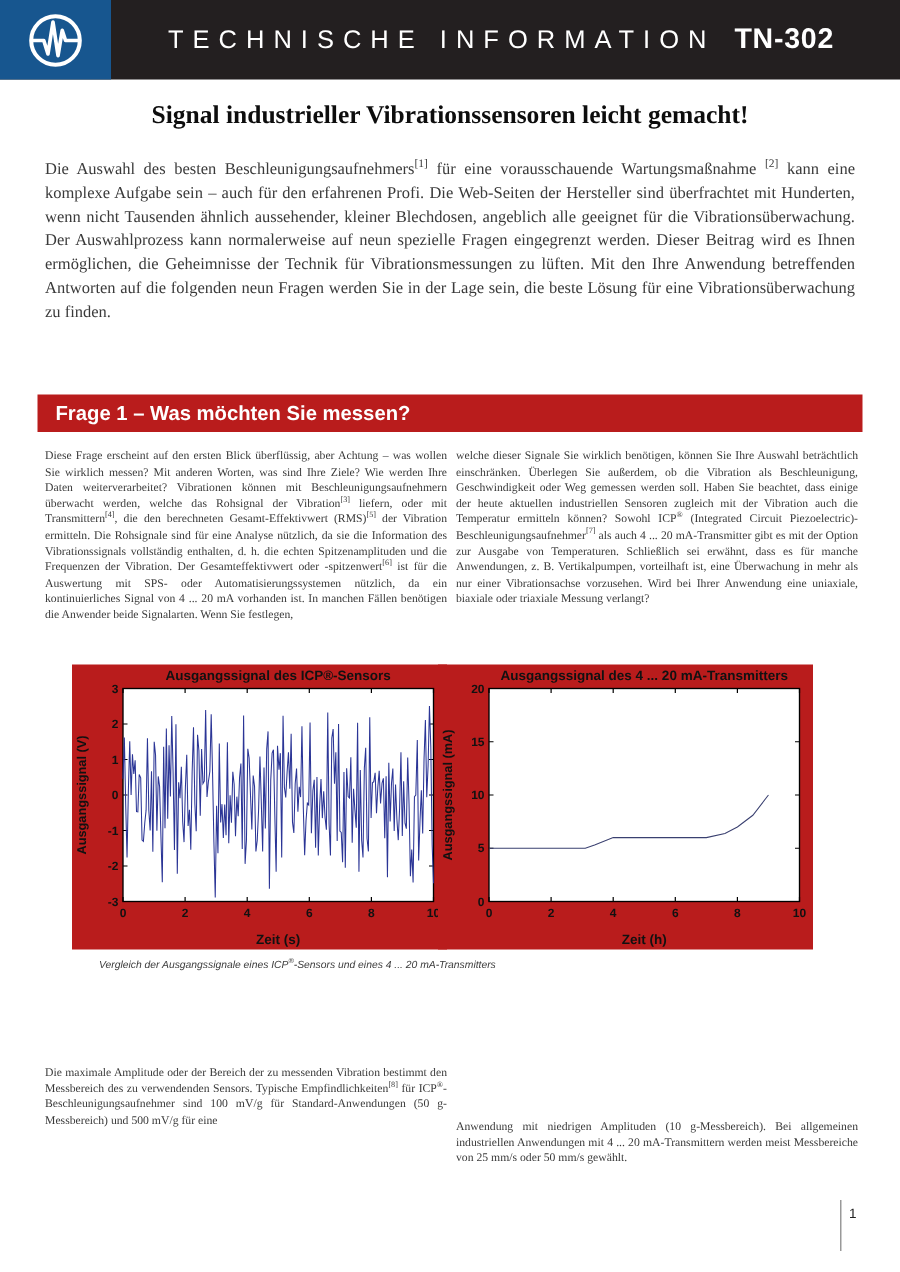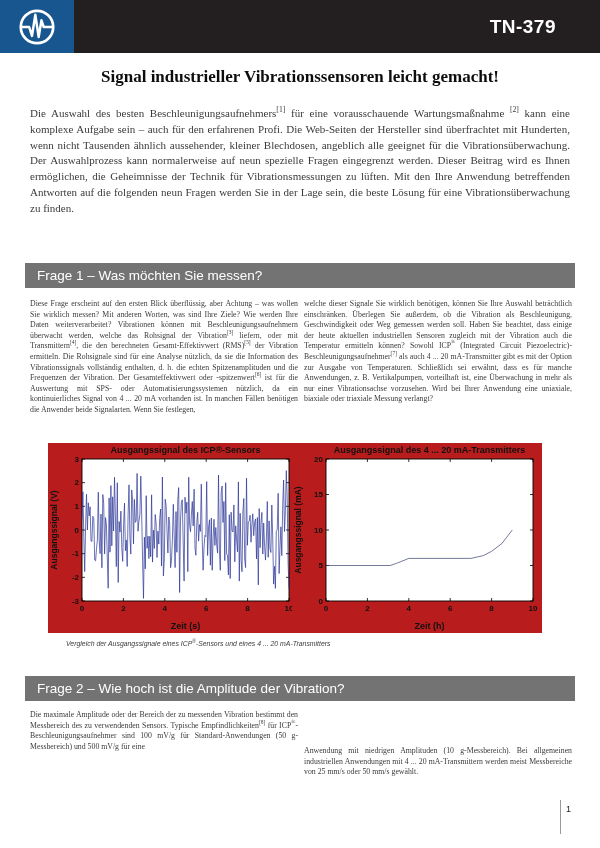--- a/index.html
+++ b/index.html
@@ -18,22 +18,22 @@
   
   .page-title{position:absolute;top:67px;left:0;width:600px;margin:0;text-align:center;
               font-family:"Liberation Serif",serif;font-size:17px;font-weight:bold;color:#0d0d0d;}
 
   
   .intro{position:absolute;top:106px;left:30px;width:540px;margin:0;
          font-family:"Liberation Serif",serif;font-size:11px;line-height:15.8px;
          text-align:justify;color:#3a3a3a;}
 
   
-  .section-bar{position:absolute;left:25px;width:550px;height:25px;background:#737373;
-               color:#ffffff;font-weight:normal;font-size:13.5px;line-height:25px;
+  .section-bar{position:absolute;left:25px;width:550px;height:25px;background:#b91c1c;
+               color:#ffffff;font-weight:bold;font-size:13.5px;line-height:25px;
                padding-left:12px;box-sizing:border-box;}
   #bar1{top:263px;} #bar2{top:676px;}
 
   
   .col{position:absolute;width:268px;margin:0;font-family:"Liberation Serif",serif;
        font-size:7.8px;line-height:10.6px;text-align:justify;color:#3a3a3a;}
   #s1l{left:30px;top:299px;} #s1r{left:304px;top:299px;}
   #s2l{left:30px;top:710px;} #s2r{left:304px;top:746px;}
   sup{font-size:70%;line-height:0;}
 
@@ -52,21 +52,22 @@
 
 <div class="page">
 
   <div class="header">
     <div class="logo-box">
       <svg width="38" height="38" viewBox="0 0 34 34">
         <circle cx="17" cy="17" r="14.5" fill="none" stroke="#ffffff" stroke-width="2.4"></circle>
         <polyline points="3,17 10,17 12.5,25 15.5,6 18.5,26 21,11 23,17 31,17" fill="none" stroke="#ffffff" stroke-width="2.2" stroke-linejoin="round" stroke-linecap="round"></polyline>
       </svg>
     </div>
-    <div class="header-doc">TN-379</div>
+    <div class="header-title">TECHNISCHE INFORMATION</div>
+    <div class="header-doc">TN-302</div>
   </div>
 
   <h1 class="page-title">Signal industrieller Vibrationssensoren leicht gemacht!</h1>
 
   <p class="intro">Die Auswahl des besten Beschleunigungsaufnehmers<sup>[1]</sup> für eine vorausschauende Wartungsmaßnahme <sup>[2]</sup> kann eine komplexe Aufgabe sein – auch für den erfahrenen Profi. Die Web-Seiten der Hersteller sind überfrachtet mit Hunderten, wenn nicht Tausenden ähnlich aussehender, kleiner Blechdosen, angeblich alle geeignet für die Vibrationsüberwachung. Der Auswahlprozess kann normalerweise auf neun spezielle Fragen eingegrenzt werden. Dieser Beitrag wird es Ihnen ermöglichen, die Geheimnisse der Technik für Vibrationsmessungen zu lüften. Mit den Ihre Anwendung betreffenden Antworten auf die folgenden neun Fragen werden Sie in der Lage sein, die beste Lösung für eine Vibrationsüberwachung zu finden.</p>
 
   <div class="section-bar" id="bar1">Frage 1 – Was möchten Sie messen?</div>
 
   <p class="col" id="s1l">Diese Frage erscheint auf den ersten Blick überflüssig, aber Achtung – was wollen Sie wirklich messen? Mit anderen Worten, was sind Ihre Ziele? Wie werden Ihre Daten weiterverarbeitet? Vibrationen können mit Beschleunigungsaufnehmern überwacht werden, welche das Rohsignal der Vibration<sup>[3]</sup> liefern, oder mit Transmittern<sup>[4]</sup>, die den berechneten Gesamt-Effektivwert (RMS)<sup>[5]</sup> der Vibration ermitteln. Die Rohsignale sind für eine Analyse nützlich, da sie die Information des Vibrationssignals vollständig enthalten, d. h. die echten Spitzenamplituden und die Frequenzen der Vibration. Der Gesamteffektivwert oder -spitzenwert<sup>[6]</sup> ist für die Auswertung mit SPS- oder Automatisierungssystemen nützlich, da ein kontinuierliches Signal von 4 ... 20 mA vorhanden ist. In manchen Fällen benötigen die Anwender beide Signalarten. Wenn Sie festlegen,</p>
   <p class="col" id="s1r">welche dieser Signale Sie wirklich benötigen, können Sie Ihre Auswahl beträchtlich einschränken. Überlegen Sie außerdem, ob die Vibration als Beschleunigung, Geschwindigkeit oder Weg gemessen werden soll. Haben Sie beachtet, dass einige der heute aktuellen industriellen Sensoren zugleich mit der Vibration auch die Temperatur ermitteln können? Sowohl ICP<sup>®</sup> (Integrated Circuit Piezoelectric)-Beschleunigungsaufnehmer<sup>[7]</sup> als auch 4 ... 20 mA-Transmitter gibt es mit der Option zur Ausgabe von Temperaturen. Schließlich sei erwähnt, dass es für manche Anwendungen, z. B. Vertikalpumpen, vorteilhaft ist, eine Überwachung in mehr als nur einer Vibrationsachse vorzusehen. Wird bei Ihrer Anwendung eine uniaxiale, biaxiale oder triaxiale Messung verlangt?</p>
@@ -153,21 +154,20 @@
         <line x1="34" y1="16" x2="37" y2="16" stroke="#000" stroke-width="0.8"></line>
         <line x1="241" y1="16" x2="238" y2="16" stroke="#000" stroke-width="0.8"></line>
         <text x="31" y="18.8" text-anchor="end" font-size="8" font-family="Liberation Sans,sans-serif" font-weight="bold" fill="#111">20</text>
         <text x="137.5" y="186" text-anchor="middle" font-size="9" font-family="Liberation Sans,sans-serif" font-weight="bold" fill="#111">Zeit (h)</text>
         <text transform="translate(9 87) rotate(-90)" text-anchor="middle" font-size="8.5" font-family="Liberation Sans,sans-serif" font-weight="bold" fill="#111">Ausgangssignal (mA)</text>
         <polyline points="34.0,122.5 98.2,122.5 104.4,120.4 116.8,115.4 178.9,115.4 191.3,112.6 199.6,108.3 209.9,100.5 220.3,87.0" fill="none" stroke="#3a4070" stroke-width="0.7"></polyline>
       </svg></div>
 
   <p class="caption">Vergleich der Ausgangssignale eines ICP<sup>®</sup>-Sensors und eines 4 ... 20 mA-Transmitters</p>
 
-  <div class="section-bar" id="bar2">Frage 2 – Wie hoch ist die Amplitude der Vibration?</div>
 
   <p class="col" id="s2l">Die maximale Amplitude oder der Bereich der zu messenden Vibration bestimmt den Messbereich des zu verwendenden Sensors. Typische Empfindlichkeiten<sup>[8]</sup> für ICP<sup>®</sup>-Beschleunigungsaufnehmer sind 100 mV/g für Standard-Anwendungen (50 g-Messbereich) und 500 mV/g für eine</p>
   <p class="col" id="s2r">Anwendung mit niedrigen Amplituden (10 g-Messbereich). Bei allgemeinen industriellen Anwendungen mit 4 ... 20 mA-Transmittern werden meist Messbereiche von 25 mm/s oder 50 mm/s gewählt.</p>
 
   <div class="page-divider"></div>
   <div class="page-number">1</div>
 
 </div>
 
 </body></html>

